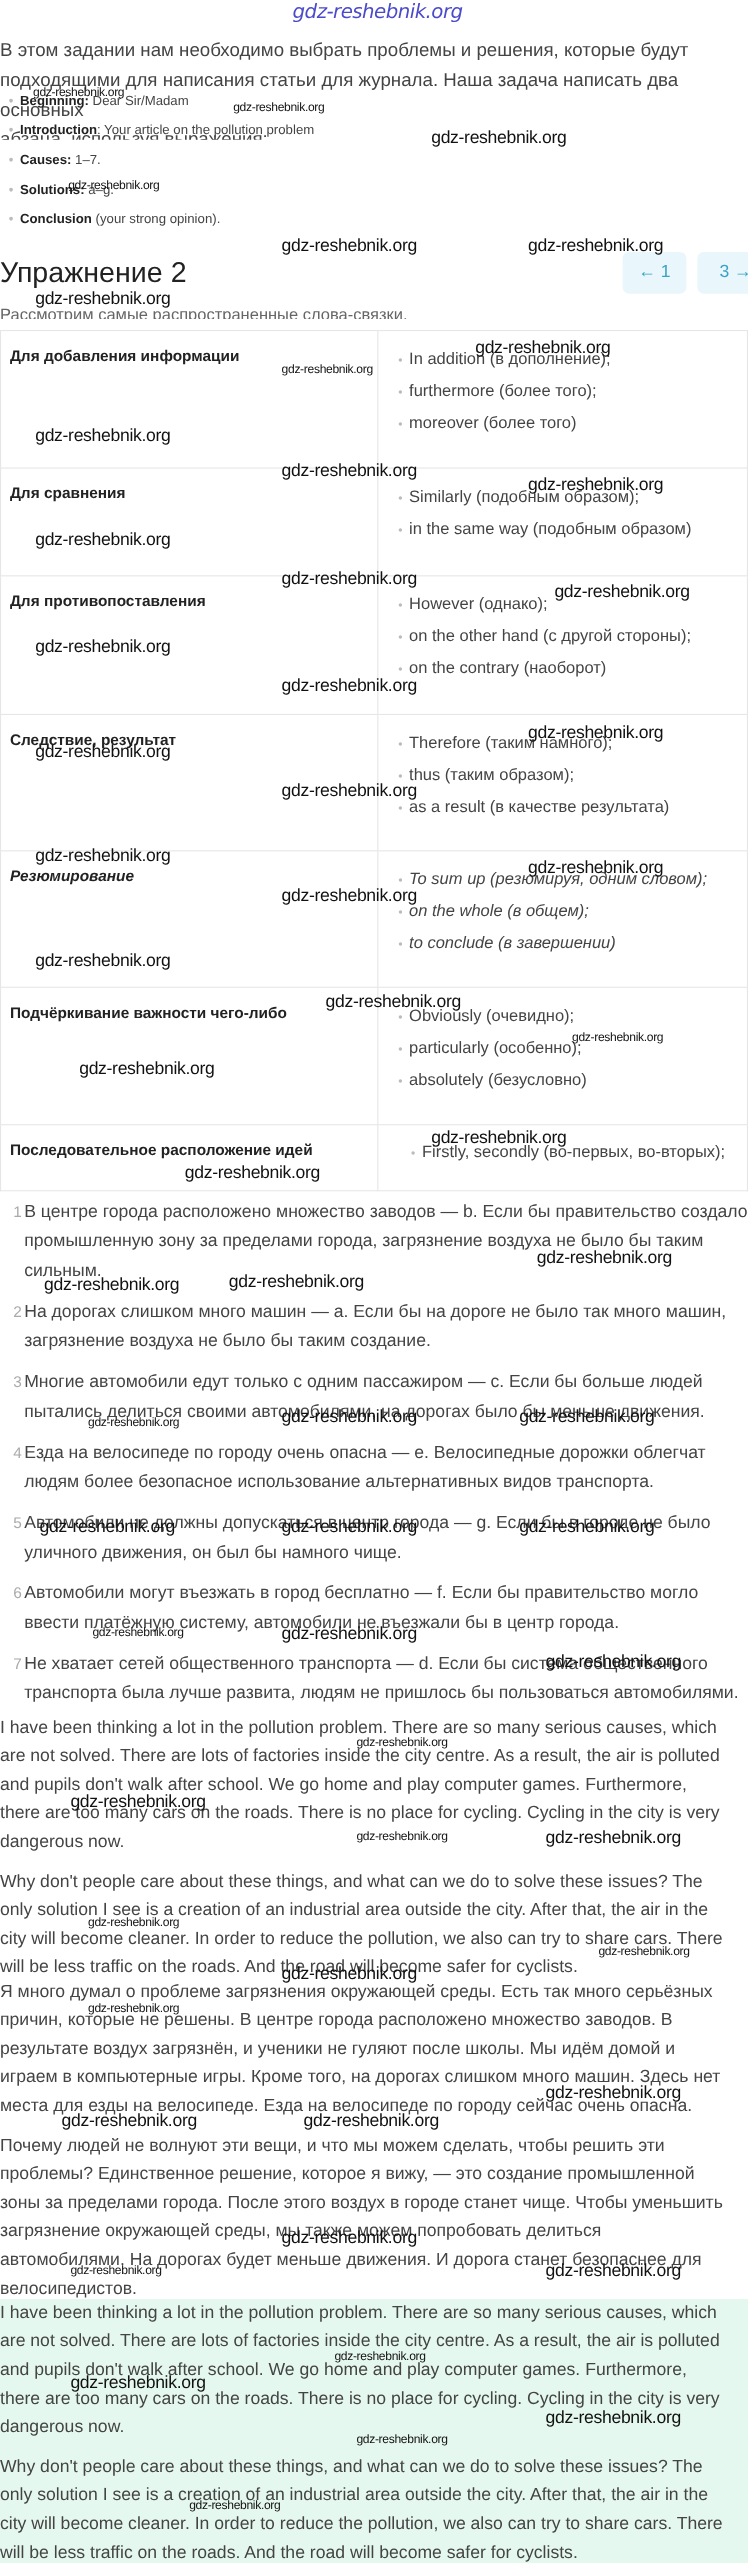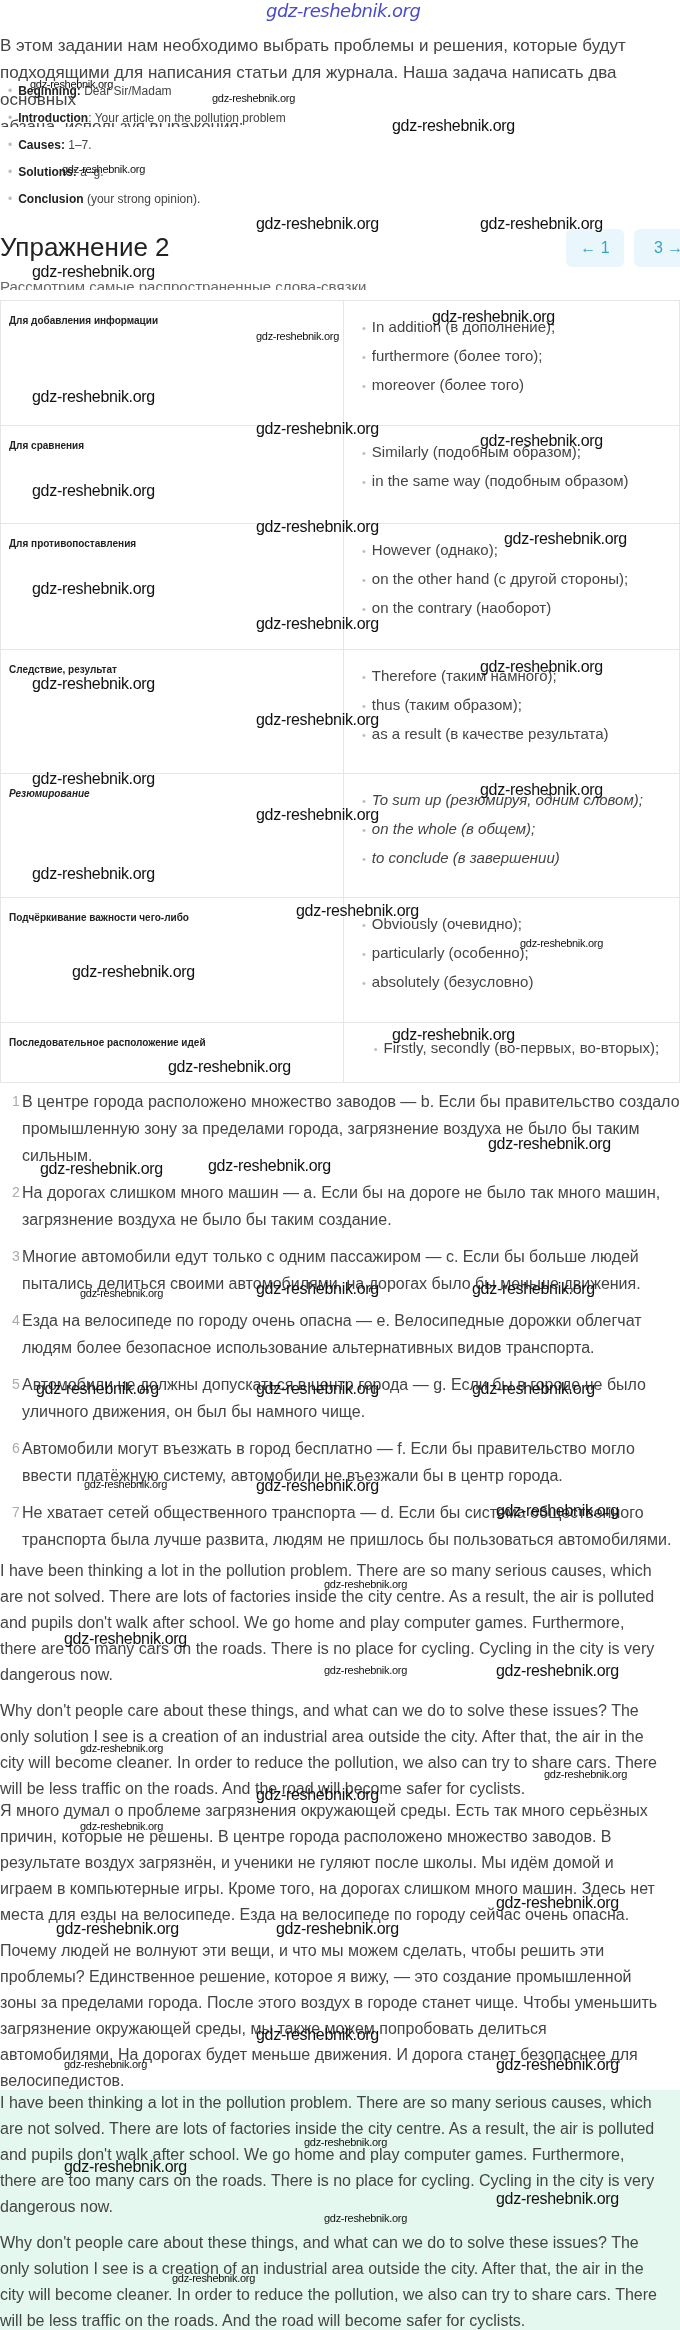--- a/index.html
+++ b/index.html
@@ -20,21 +20,21 @@
   ul.plan li { height:27px; line-height:27px; }
   ul.plan li::before { content:"•"; color:#bbb; margin-right:6px; font-size:12px; }
   ul.plan b { color:#222; }
 
   .ex-title { left:0; top:232px; font-size:26px; color:#222; }
   .nav-btn { top:229px; height:38px; background:#e9f6fb; border-radius:6px; color:#3aa3c4; font-size:16px; line-height:38px; text-align:center; }
   .subline { left:0; top:276px; font-size:15px; color:#666; height:14px; overflow:hidden; line-height:22px; }
 
   table.links { position:absolute; left:0; top:300px; width:680px; border-collapse:collapse; font-size:15px; }
   table.links td { border:1px solid #e6e6e6; vertical-align:top; }
-  table.links td.cat { width:326px; padding:14px 8px; font-weight:bold; color:#222; font-size:10px;border-radius:12px; }
+  table.links td.cat { width:326px; padding:14px 8px; font-weight:bold; color:#222; font-size:14px;border-radius:12px; }
   table.links td.items { padding:12px 8px 8px 18px; color:#444; }
   table.links ul { margin:0; padding:0; list-style:none; }
   table.links li { line-height:27px; }
   table.links li::before { content:"•"; color:#bbb; margin-right:6px; font-size:11px; }
 
   ol.answers { position:absolute; left:0; top:1088px; width:680px; margin:0; padding:0; list-style:none; font-size:16px; color:#444; }
   ol.answers li { line-height:27px; margin-bottom:10px; padding-left:22px; position:relative; }
   ol.answers li .num { position:absolute; left:12px; top:0; color:#aaa; font-size:14px; }
 
   .para { position:absolute; left:0; width:680px; font-size:16px; line-height:26px; color:#444; }

